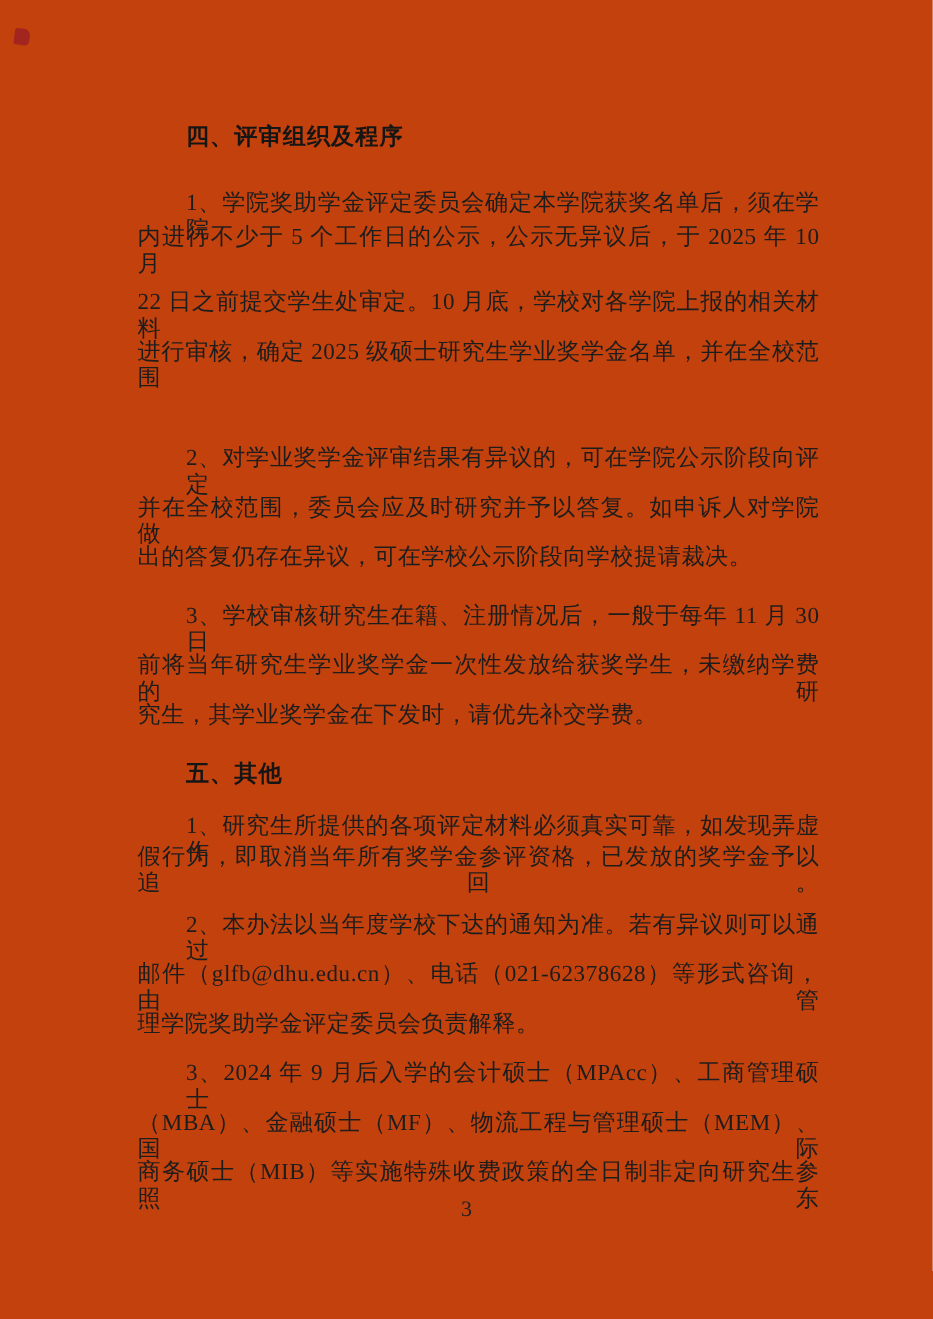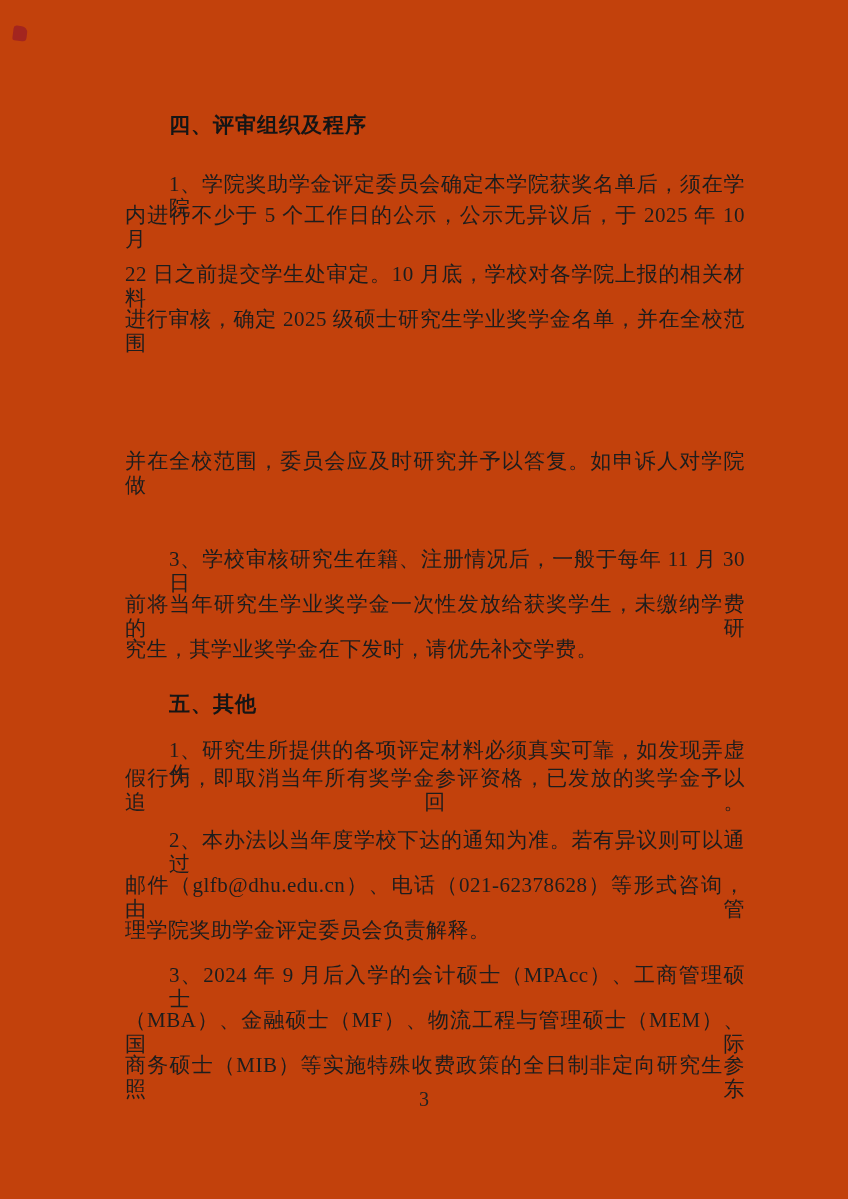--- a/index.html
+++ b/index.html
@@ -51,21 +51,23 @@
 
   <div class="stamp"></div>
 
   <div class="heading" style="top:112px">四、评审组织及程序</div>
 
   <div class="line just indent" style="top:172px">1、学院奖助学金评定委员会确定本学院获奖名单后，须在学院</div>
   <div class="line just" style="top:203px">内进行不少于 5 个工作日的公示，公示无异议后，于 2025 年 10 月</div>
   <div class="line just" style="top:262px">22 日之前提交学生处审定。10 月底，学校对各学院上报的相关材料</div>
   <div class="line just" style="top:307px">进行审核，确定 2025 级硕士研究生学业奖学金名单，并在全校范围</div>
 
+  <div class="line just indent" style="top:404px">2、对学业奖学金评审结果有异议的，可在学院公示阶段向评定</div>
   <div class="line just" style="top:449px">并在全校范围，委员会应及时研究并予以答复。如申诉人对学院做</div>
+  <div class="line plain" style="top:494px">出的答复仍存在异议，可在学校公示阶段向学校提请裁决。</div>
 
   <div class="line just indent" style="top:547px">3、学校审核研究生在籍、注册情况后，一般于每年 11 月 30 日</div>
   <div class="line plain" style="top:637px">究生，其学业奖学金在下发时，请优先补交学费。</div>
   <div class="line just" style="top:592px">前将当年研究生学业奖学金一次性发放给获奖学生，未缴纳学费的研</div>
 
   <div class="heading" style="top:691px">五、其他</div>
 
   <div class="line just indent" style="top:738px">1、研究生所提供的各项评定材料必须真实可靠，如发现弄虚作</div>
   <div class="line just" style="top:766px">假行为，即取消当年所有奖学金参评资格，已发放的奖学金予以追回。</div>
 

